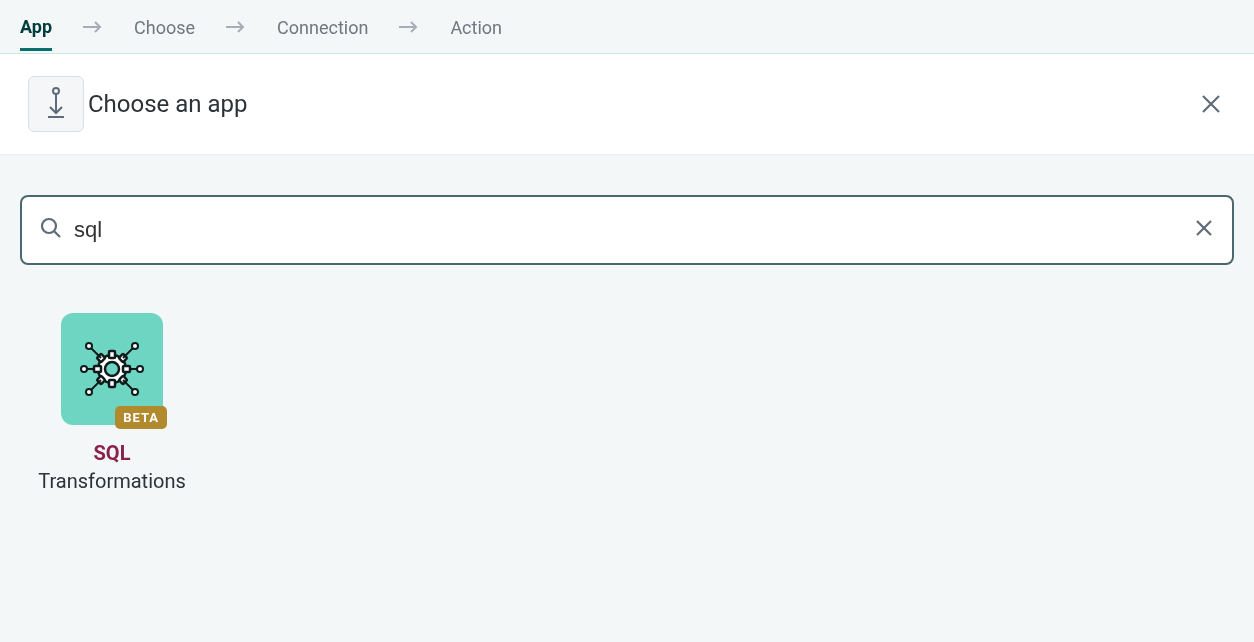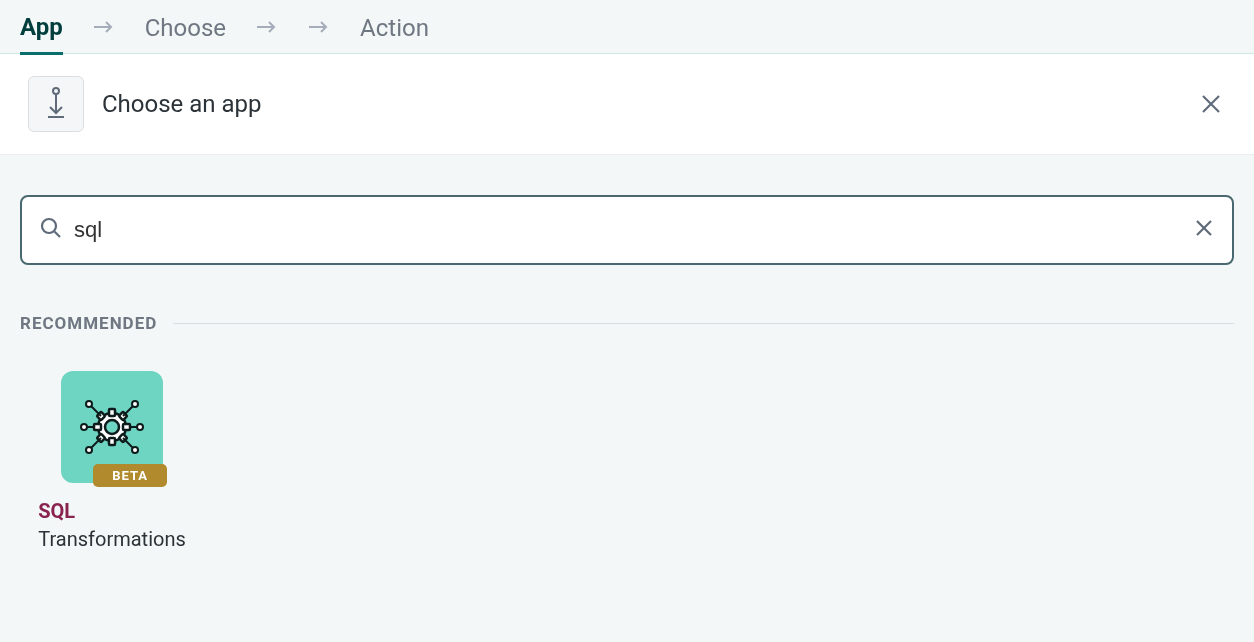--- a/index.html
+++ b/index.html
@@ -9,42 +9,42 @@
   .breadcrumb {
     display: flex;
     align-items: center;
     gap: 30px;
     padding: 0 20px;
     height: 54px;
     background: #f4f7f7;
     border-bottom: 1px solid #cce8e4;
   }
   .breadcrumb-item {
-    font-size: 24px;
+    font-size: 18px;
     color: #6f7782;
     cursor: pointer;
     padding: 14px 0 12px 0;
   }
   .breadcrumb-item.active {
     color: #003d3d;
     font-weight: 700;
     border-bottom: 3px solid #0b6e6e;
     padding-bottom: 11px;
   }
   .arrow {
     color: #a5adba;
     font-size: 20px;
     line-height: 1;
   }
   
   
   .panel-header {
     display: flex;
     align-items: center;
-    gap: 18px;
+    gap: 4px;
     padding: 22px 28px;
     background: #fff;
     border-bottom: 1px solid #e8edef;
   }
   .header-icon {
     width: 56px;
     height: 56px;
     background: #f4f6f8;
     border: 1px solid #d9dee4;
     border-radius: 6px;
@@ -141,26 +141,26 @@
   }
   .badge {
     position: absolute;
     right: -4px;
     bottom: -4px;
     background: #b18a2d;
     color: #fff;
     font-size: 13px;
     font-weight: 700;
     letter-spacing: 1px;
-    padding: 4px 19px;
+    padding: 4px 8px;
     border-radius: 5px;
   }
   .app-name {
     margin-top: 14px;
-    text-align: left;
+    text-align: center;
     font-size: 20px;
     line-height: 1.4;
     color: #2c3338;
   }
   .app-name .hl {
     color: #8a2250;
     font-weight: 700;
   }
 </style>
 </head>
@@ -174,20 +174,21 @@
         <polyline points="13,2 18,7 13,12" fill="none" stroke="#a5adba" stroke-width="2"></polyline>
       </svg>
   </span>
   <span class="breadcrumb-item">Choose</span>
   <span class="arrow">
     <svg width="22" height="14" viewBox="0 0 22 14">
         <line x1="1" y1="7" x2="17" y2="7" stroke="#a5adba" stroke-width="2"></line>
         <polyline points="13,2 18,7 13,12" fill="none" stroke="#a5adba" stroke-width="2"></polyline>
       </svg>
   </span>
+  <span class="breadcrumb-item">Connection</span>
   <span class="arrow">
     <svg width="22" height="14" viewBox="0 0 22 14">
         <line x1="1" y1="7" x2="17" y2="7" stroke="#a5adba" stroke-width="2"></line>
         <polyline points="13,2 18,7 13,12" fill="none" stroke="#a5adba" stroke-width="2"></polyline>
       </svg>
   </span>
   <span class="breadcrumb-item">Action</span>
 </div>
 
 <div class="panel-header">
@@ -219,24 +220,20 @@
     <input class="search-input" type="text" value="sql" style="">
     <span class="clear-btn">
       <svg width="20" height="20" viewBox="0 0 20 20">
         <line x1="3" y1="3" x2="17" y2="17" stroke="#5f6b7a" stroke-width="2.2"></line>
         <line x1="17" y1="3" x2="3" y2="17" stroke="#5f6b7a" stroke-width="2.2"></line>
       </svg>
     </span>
   </div>
 
   <div class="section">
-    <div class="section-header">
-      <span class="section-label">RECOMMENDED</span>
-      <div class="section-line"></div>
-    </div>
 
     <div class="cards">
       <div class="app-card">
         <div class="app-icon-wrap">
           <svg width="66" height="66" viewBox="0 0 66 66">
 
             <circle cx="33" cy="33" r="14" fill="#fff" stroke="#0d1b1b" stroke-width="2.5"></circle>
             <circle cx="33" cy="33" r="7" fill="#6fd5c3" stroke="#0d1b1b" stroke-width="2.5"></circle>
             <g stroke="#0d1b1b" stroke-width="2.5" fill="#fff">
               <rect x="30" y="15" width="6" height="7" rx="1"></rect>

